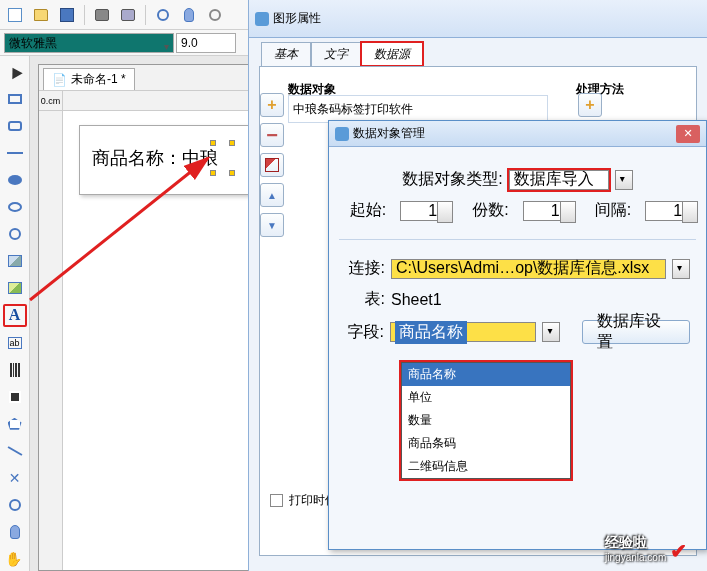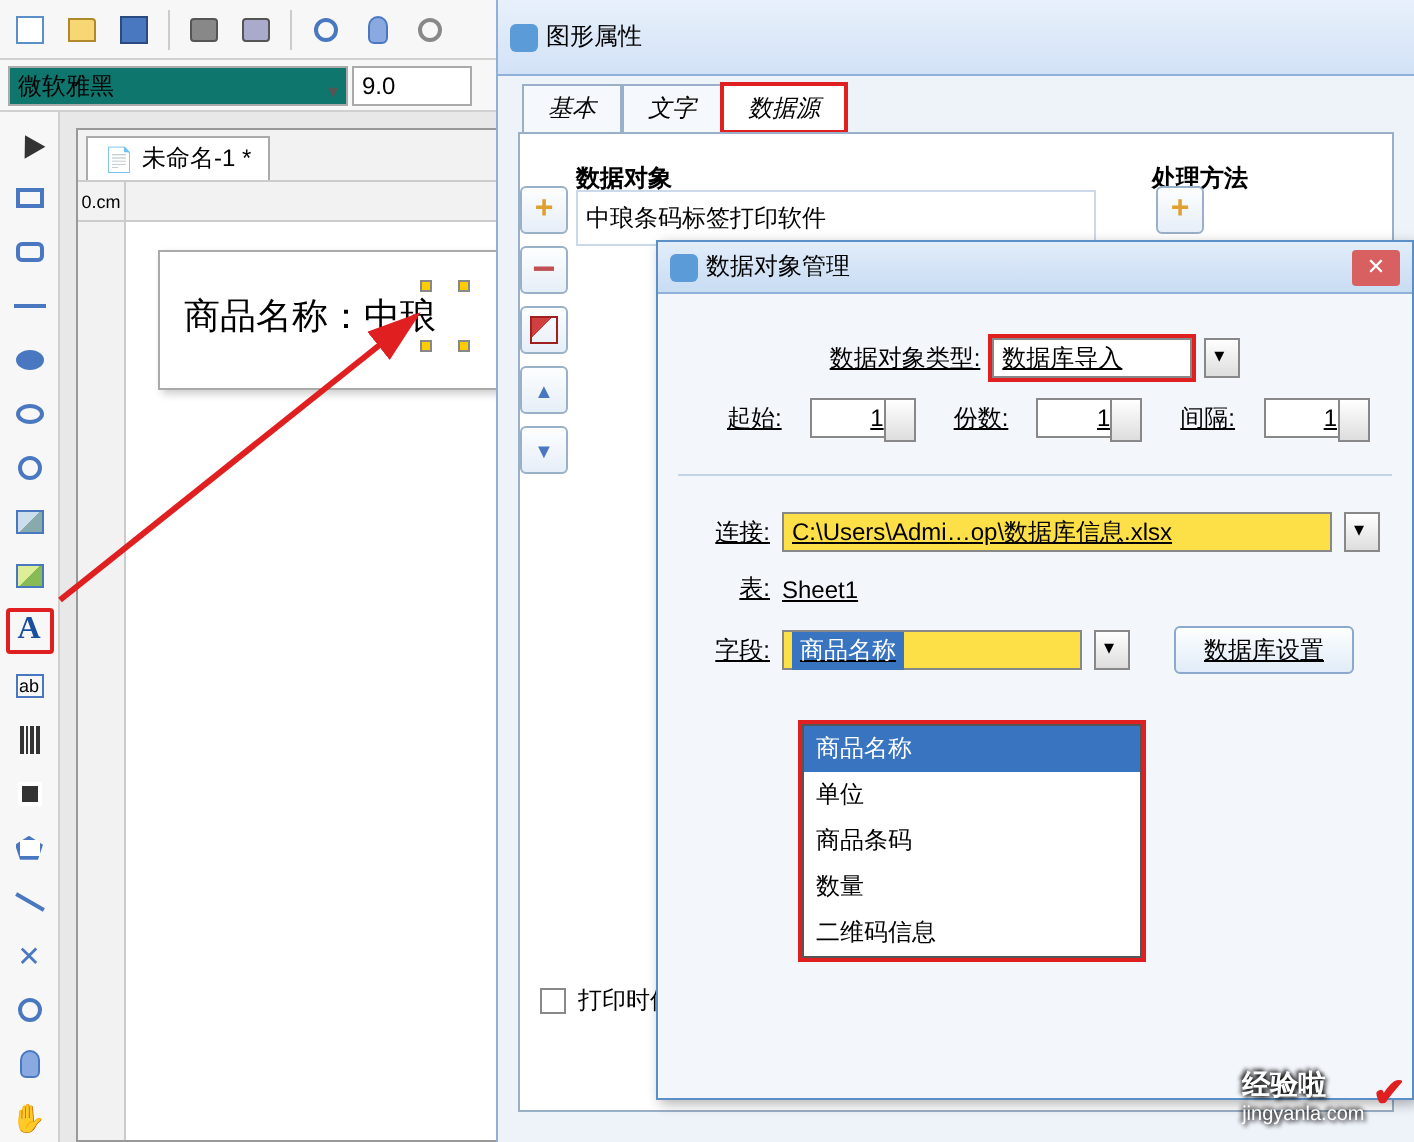--- a/index.html
+++ b/index.html
@@ -36,35 +36,35 @@
   .tab-body { background: #fff; border: 1px solid #9ab0c8; margin: 0 10px 10px 10px; height: 490px; position: relative; padding: 10px; }
   .section-title { font-size: 12px; margin: 4px 0; font-weight: bold; }
   .data-obj-area { border: 1px solid #cbd9ea; background: #fff; padding: 4px; width: 260px; position: absolute; left: 28px; top: 28px; height: 28px; display:flex; align-items:center; }
   .vbtn-col { position: absolute; left: 0px; top: 26px; width: 24px; display:flex; flex-direction:column; gap:6px; }
   .vbtn { width: 24px; height: 24px; border: 1px solid #9ab0c8; background: linear-gradient(#fdfefe,#e6eef8); border-radius: 3px; display:flex; align-items:center; justify-content:center; }
   
   .dlg { position: absolute; left: 328px; top: 120px; width: 379px; height: 430px; background: #f3f7fc; border: 1px solid #5a8fc8; box-shadow: 2px 2px 6px rgba(0,0,0,.3); }
   .dlg-title { height: 26px; background: linear-gradient(#e2edfa,#c8dcf3); border-bottom: 1px solid #8fb0d8; display: flex; align-items: center; padding: 0 6px; gap: 4px; font-size: 12px; }
   .dlg-close { margin-left: auto; width: 24px; height: 18px; background: #d96060; color: #fff; display:flex; align-items:center; justify-content:center; border-radius: 2px; font-size: 11px; }
   .dlg-body { padding: 12px 16px; position: relative; height: calc(100% - 26px); }
-  .row { display:flex; align-items:center; gap:6px; margin: 10px 0; font-size: 12px; text-decoration: underline; }
+  .row { display:flex; align-items:center; gap:6px; margin: 10px 0; font-size: 16px; }
   .inp { height: 20px; border: 1px solid #888; background: #fff; padding: 0 4px; display:flex; align-items:center; }
   .spin { width: 40px; height: 20px; border: 1px solid #888; background: #fff; display:flex; align-items:center; justify-content:flex-end; padding: 0 2px; position: relative; }
   .spin::after { content: ""; position:absolute; right:-14px; top:-1px; width:14px; height:20px; border:1px solid #888; background: linear-gradient(#fff,#ddd); }
   .dd { height: 20px; border: 1px solid #888; background: #fde047; display:flex; align-items:center; padding: 0 4px; position: relative; }
   .dd-btn { width: 18px; height: 20px; border: 1px solid #888; background: linear-gradient(#fff,#ddd); position: relative; }
   .dd-btn::after { content:"▾"; position:absolute; left:4px; top:2px; font-size:10px; }
   .highlight-box { outline: 2px solid #e02020; }
   .dd-list { position: absolute; left: 72px; top: 215px; width: 170px; background: #fff; border: 1px solid #555; z-index: 10; }
   .dd-item { padding: 3px 6px; font-size: 12px; }
   .dd-item.sel { background: #3874bf; color: #fff; }
   .btn { height: 24px; padding: 0 14px; border: 1px solid #8aa9cc; background: linear-gradient(#fdfefe,#e1ecf8); border-radius: 3px; display:inline-flex; align-items:center; justify-content:center; }
   .chk { width: 13px; height: 13px; border: 1px solid #888; background: #fff; display:inline-block; }
   .arrow-line { position: absolute; pointer-events: none; z-index: 5; }
-  .watermark { position:absolute; right:4px; bottom:8px; font-size:14px; font-weight:bold; color:#fff; text-shadow: 1px 1px 2px #000, -1px -1px 2px #000; display:flex; align-items:flex-start; gap:4px; z-index:30; }
+  .watermark { position:absolute; right:20px; bottom:8px; font-size:14px; font-weight:bold; color:#fff; text-shadow: 1px 1px 2px #000, -1px -1px 2px #000; display:flex; align-items:flex-end; gap:4px; z-index:30; }
   .watermark .small { font-size:10px; display:block; font-weight:normal; }
   .check-red { color:#e02020; font-size:20px; text-shadow:none; }
   
   .ic-new { width:14px; height:14px; background:#fff; border:1px solid #5a8fc8; }
   .ic-open { width:14px; height:12px; background:#f7d774; border:1px solid #b08a2a; border-radius:0 2px 0 0; }
   .ic-save { width:14px; height:14px; background:#4a78c0; border:1px solid #2a4a80; }
   .ic-print { width:14px; height:12px; background:#888; border:1px solid #555; border-radius:2px; }
   .ic-db { width:10px; height:14px; background:#8aa9e0; border:1px solid #4a78c0; border-radius:5px 5px 3px 3px; }
   .ic-zoom { width:12px; height:12px; border:2px solid #4a78c0; border-radius:50%; }
   
@@ -324,22 +324,22 @@
       </div>
       <div class="dd-btn"></div>
       <div class="btn" style="margin-left:16px;">
           <span>数据库设置</span>
         </div>
     </div>
 
     <div class="dd-list highlight-box">
       <div class="dd-item sel">商品名称</div>
       <div class="dd-item">单位</div>
+      <div class="dd-item">数量</div>
       <div class="dd-item">商品条码</div>
-      <div class="dd-item">数量</div>
       <div class="dd-item">二维码信息</div>
     </div>
   </div>
 </div>
 
 <svg class="arrow-line" width="707" height="571" style="left:0;top:0">
   <defs>
     <marker id="ah" markerWidth="10" markerHeight="10" refX="8" refY="3" orient="auto">
       <path d="M0,0 L0,6 L9,3 z" fill="#e02020"></path>
     </marker>

